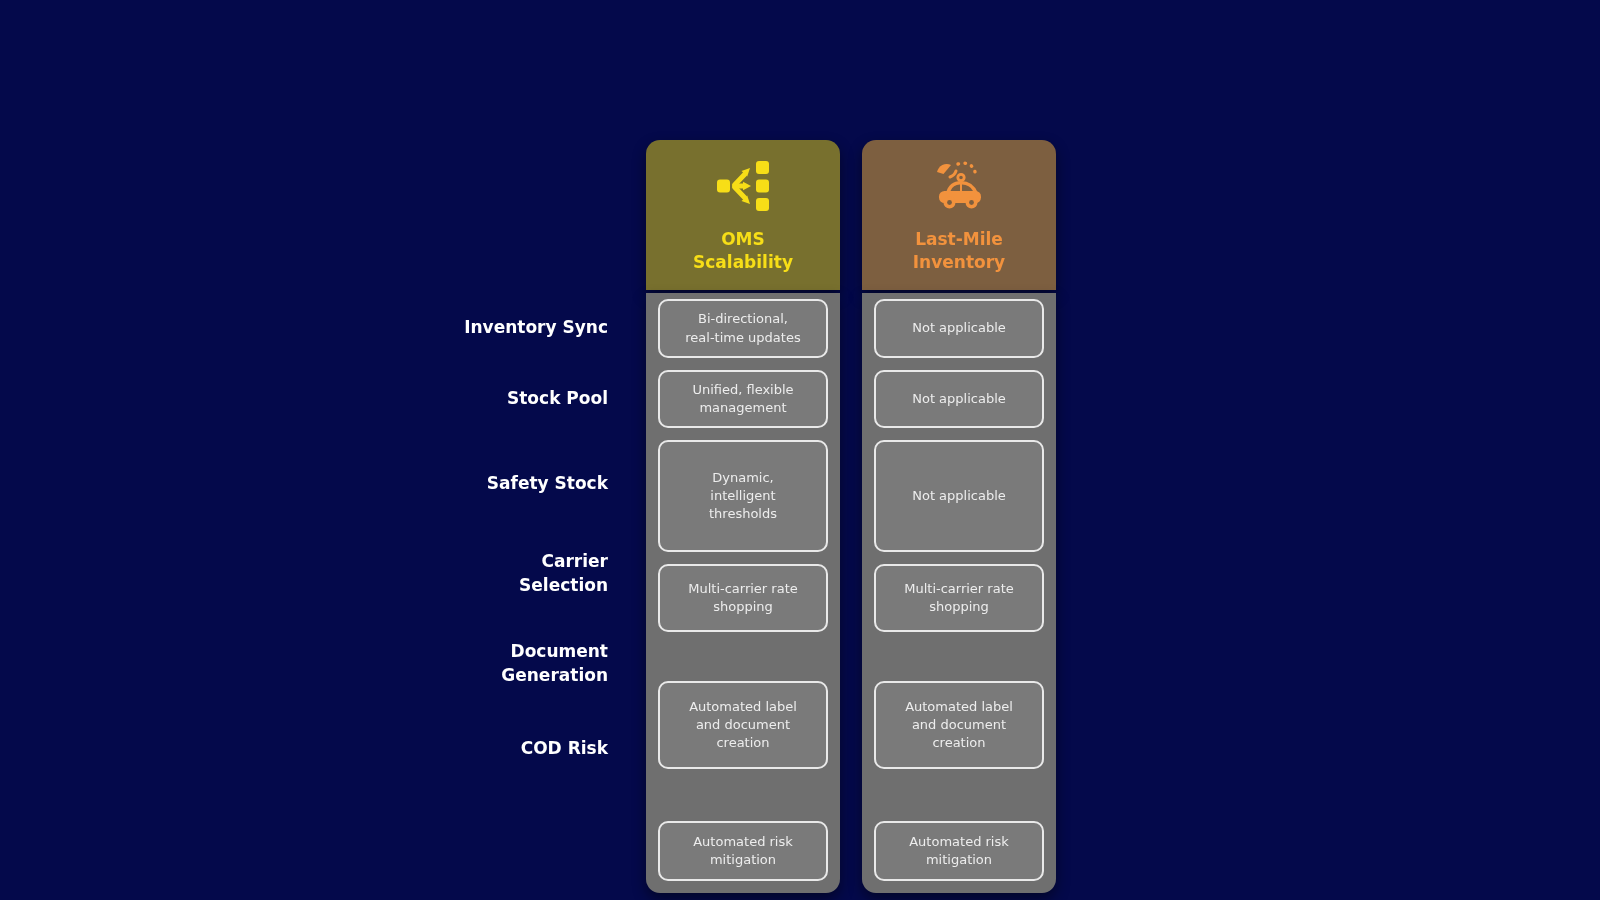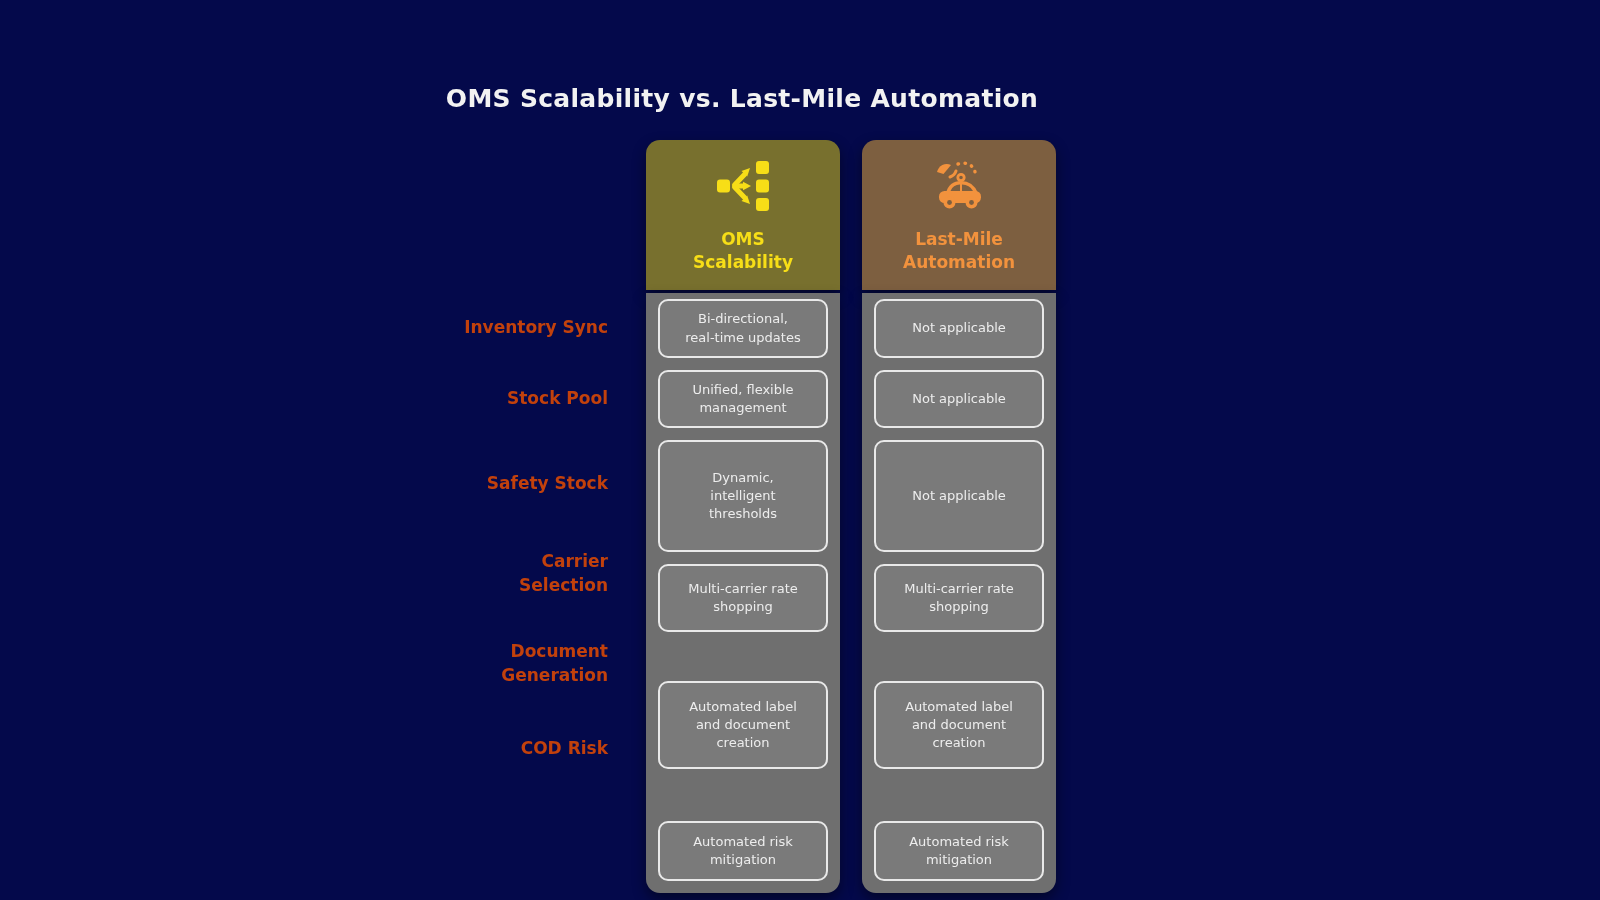--- a/index.html
+++ b/index.html
@@ -61,37 +61,36 @@
   .rh2{height:58px;}
   .rh3{height:112px;border-radius:10px;}
   .rh4{height:68px;}
   .rh5{height:88px;margin-top:37px;}
   .rh6{height:60px;margin-top:40px;}
 
   
   .row-label{
     position:absolute;right:992px;width:220px;
     transform:translateY(-50%);
-    text-align:right;color:#c2410c;
+    text-align:right;color:#ffffff;
     font-size:17px;font-weight:700;line-height:1.4;
     white-space:pre-line;
   }
   .lp1{top:328px;}
   .lp2{top:399px;}
   .lp3{top:484px;}
   .lp4{top:574px;}
   .lp5{top:664px;}
   .lp6{top:749px;}
 </style>
 </head>
 <body>
 
 <div class="canvas">
 
-  <div class="title">OMS Scalability vs. Last-Mile Automation</div>
 
   <div class="row-label lp1">Inventory Sync</div>
   <div class="row-label lp2">Stock Pool</div>
   <div class="row-label lp3">Safety Stock</div>
   <div class="row-label lp5">Document
 Generation</div>
   <div class="row-label lp4">Carrier
 Selection</div>
   <div class="row-label lp6">COD Risk</div>
 
@@ -154,21 +153,21 @@
         <path d="M29 31 L29 24.5 Q36.5 24.5 40 31 Z" fill="#7d5f40"></path>
 
         <rect x="6" y="31" width="42" height="12" rx="5.5" fill="currentColor"></rect>
 
         <circle cx="16.5" cy="42.5" r="6" fill="currentColor"></circle>
         <circle cx="16.5" cy="42.5" r="2.4" fill="#7d5f40"></circle>
         <circle cx="38.5" cy="42.5" r="6" fill="currentColor"></circle>
         <circle cx="38.5" cy="42.5" r="2.4" fill="#7d5f40"></circle>
       </svg>
       <div class="col-header-label">Last-Mile
-Automation</div>
+Inventory</div>
     </div>
     <div class="col-body">
       <div class="cell rh1">Not applicable</div>
       <div class="cell rh2">Not applicable</div>
       <div class="cell rh3">Not applicable</div>
       <div class="cell rh4">Multi-carrier rate
 shopping</div>
       <div class="cell rh5">Automated label
 and document
 creation</div>

